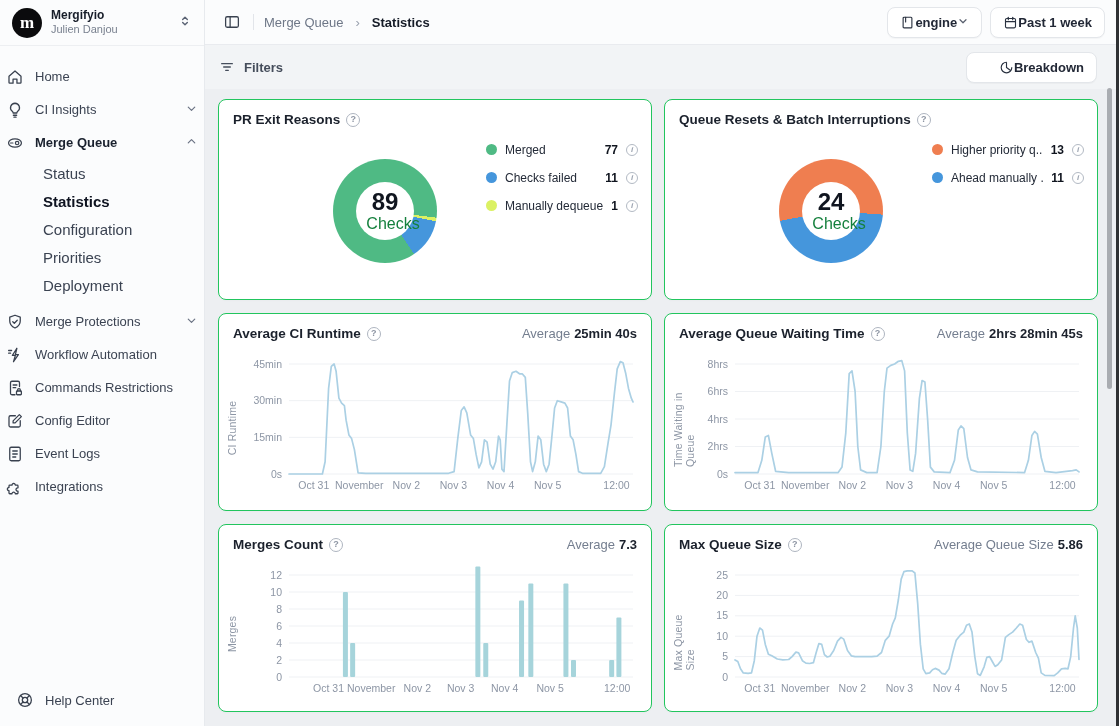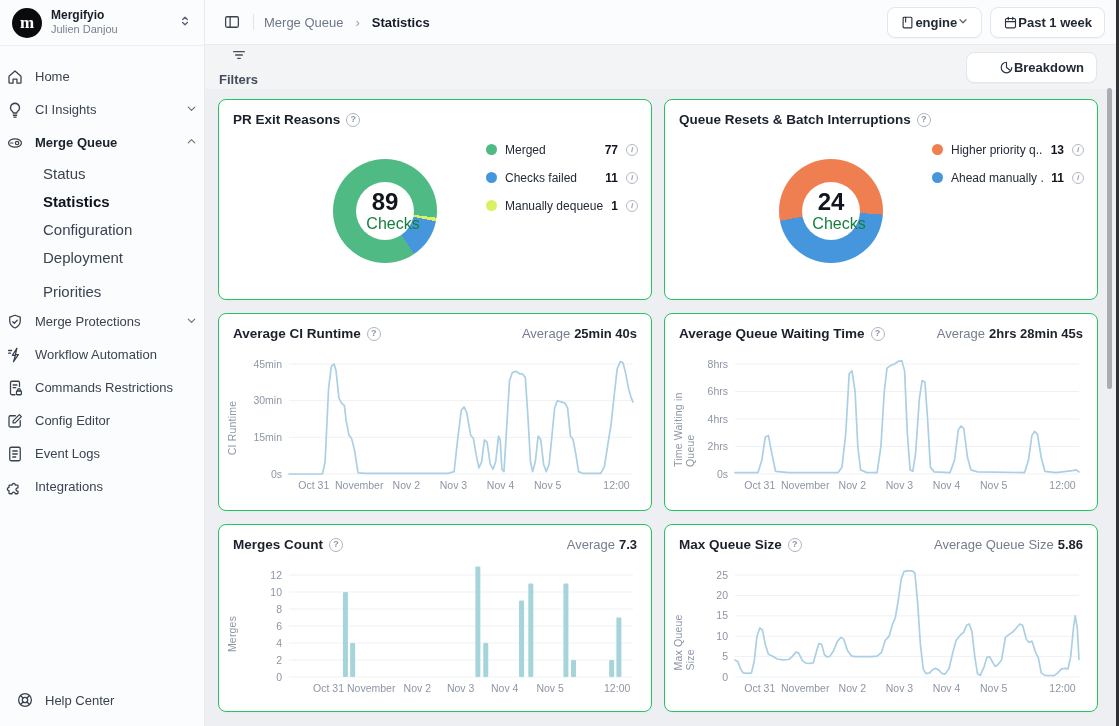--- a/index.html
+++ b/index.html
@@ -33,21 +33,21 @@
   .vdivider { width:1px; height:16px; background:#E2E5EA; }
   .crumb { font-size:13px; color:#6E7787; cursor:pointer; }
   .crumb-sep { color:#9AA2AF; font-size:13px; margin:0 2px; }
   .crumb.current { color:#151B27; font-weight:700; cursor:default; }
   .topbar-right { margin-left:auto; display:flex; gap:8px; }
   .btn { display:inline-flex; align-items:center; gap:0; background:#fff; border:1px solid #E3E6EA; border-radius:8px; height:31px; padding:0 12px;
          font-size:13px; font-weight:600; color:#222836; cursor:pointer; box-shadow:0 1px 1px rgba(20,24,32,.03); font-family:inherit; }
   .btn .chev { color:#59606E; }
 
   .toolbar { height:44px; background:#F2F4F6; display:flex; align-items:center; padding:0 22px 0 14px; }
-  .ghost-btn { display:inline-flex; align-items:center; gap:9px; background:none; border:none; font-size:13px; font-weight:600; color:#454D5B; cursor:pointer; font-family:inherit;flex-direction:column; }
+  .ghost-btn { display:inline-flex; align-items:center; gap:9px; background:none; border:none; font-size:13px; font-weight:600; color:#454D5B; cursor:pointer; font-family:inherit; }
 
   .content { flex:1; background:#EDEFF2; padding:10px 0 0 13px; }
   .grid { display:grid; grid-template-columns:434px 434px; grid-template-rows:201px 198px 188px; gap:13px 12px; }
   .card { background:#fff; border:1px solid #22c55e; border-radius:8px; position:relative; box-shadow:0 1px 2px rgba(20,24,32,.02); }
   .card-head { display:flex; align-items:center; gap:6px; padding:12px 14px 0 14px; }
   .card-title { font-size:13.5px; font-weight:700; color:#1B212C; }
   .qicon { width:14px; height:14px; border:1px solid #AEB5C0; border-radius:50%; color:#8D95A3; font-size:9px; font-weight:700;
            display:inline-flex; align-items:center; justify-content:center; line-height:1; flex:none; }
   .avg { margin-left:auto; font-size:13px; color:#747E8F; white-space:nowrap; }
   .avg b { color:#1B212C; font-weight:700; margin-left:4px; }
@@ -133,22 +133,22 @@
         <span class="chev">
           <svg width="13" height="13" viewBox="0 0 24 24" fill="none" stroke="currentColor" stroke-width="2.2" stroke-linecap="round" stroke-linejoin="round">
               <path d="M6 14.5l6-6 6 6"></path>
             </svg>
         </span>
       </div>
 
       <div class="nav-sub">Status</div>
       <div class="nav-sub active">Statistics</div>
       <div class="nav-sub">Configuration</div>
+      <div class="nav-sub">Priorities</div>
       <div class="nav-sub" style="margin-bottom:6px;">Deployment</div>
-      <div class="nav-sub">Priorities</div>
 
       <div class="nav-item">
         <span class="nav-icon">
           <svg width="18" height="18" viewBox="0 0 24 24" fill="none" stroke="currentColor" stroke-width="1.7" stroke-linecap="round" stroke-linejoin="round">
               <path d="M12 3l7 2.6v5c0 4.6-2.9 7.6-7 9.4-4.1-1.8-7-4.8-7-9.4v-5L12 3z"></path>
               <path d="M9 11.6l2.1 2.1 3.9-4"></path>
             </svg>
         </span>
         <span>Merge Protections</span>
         <span class="chev">

